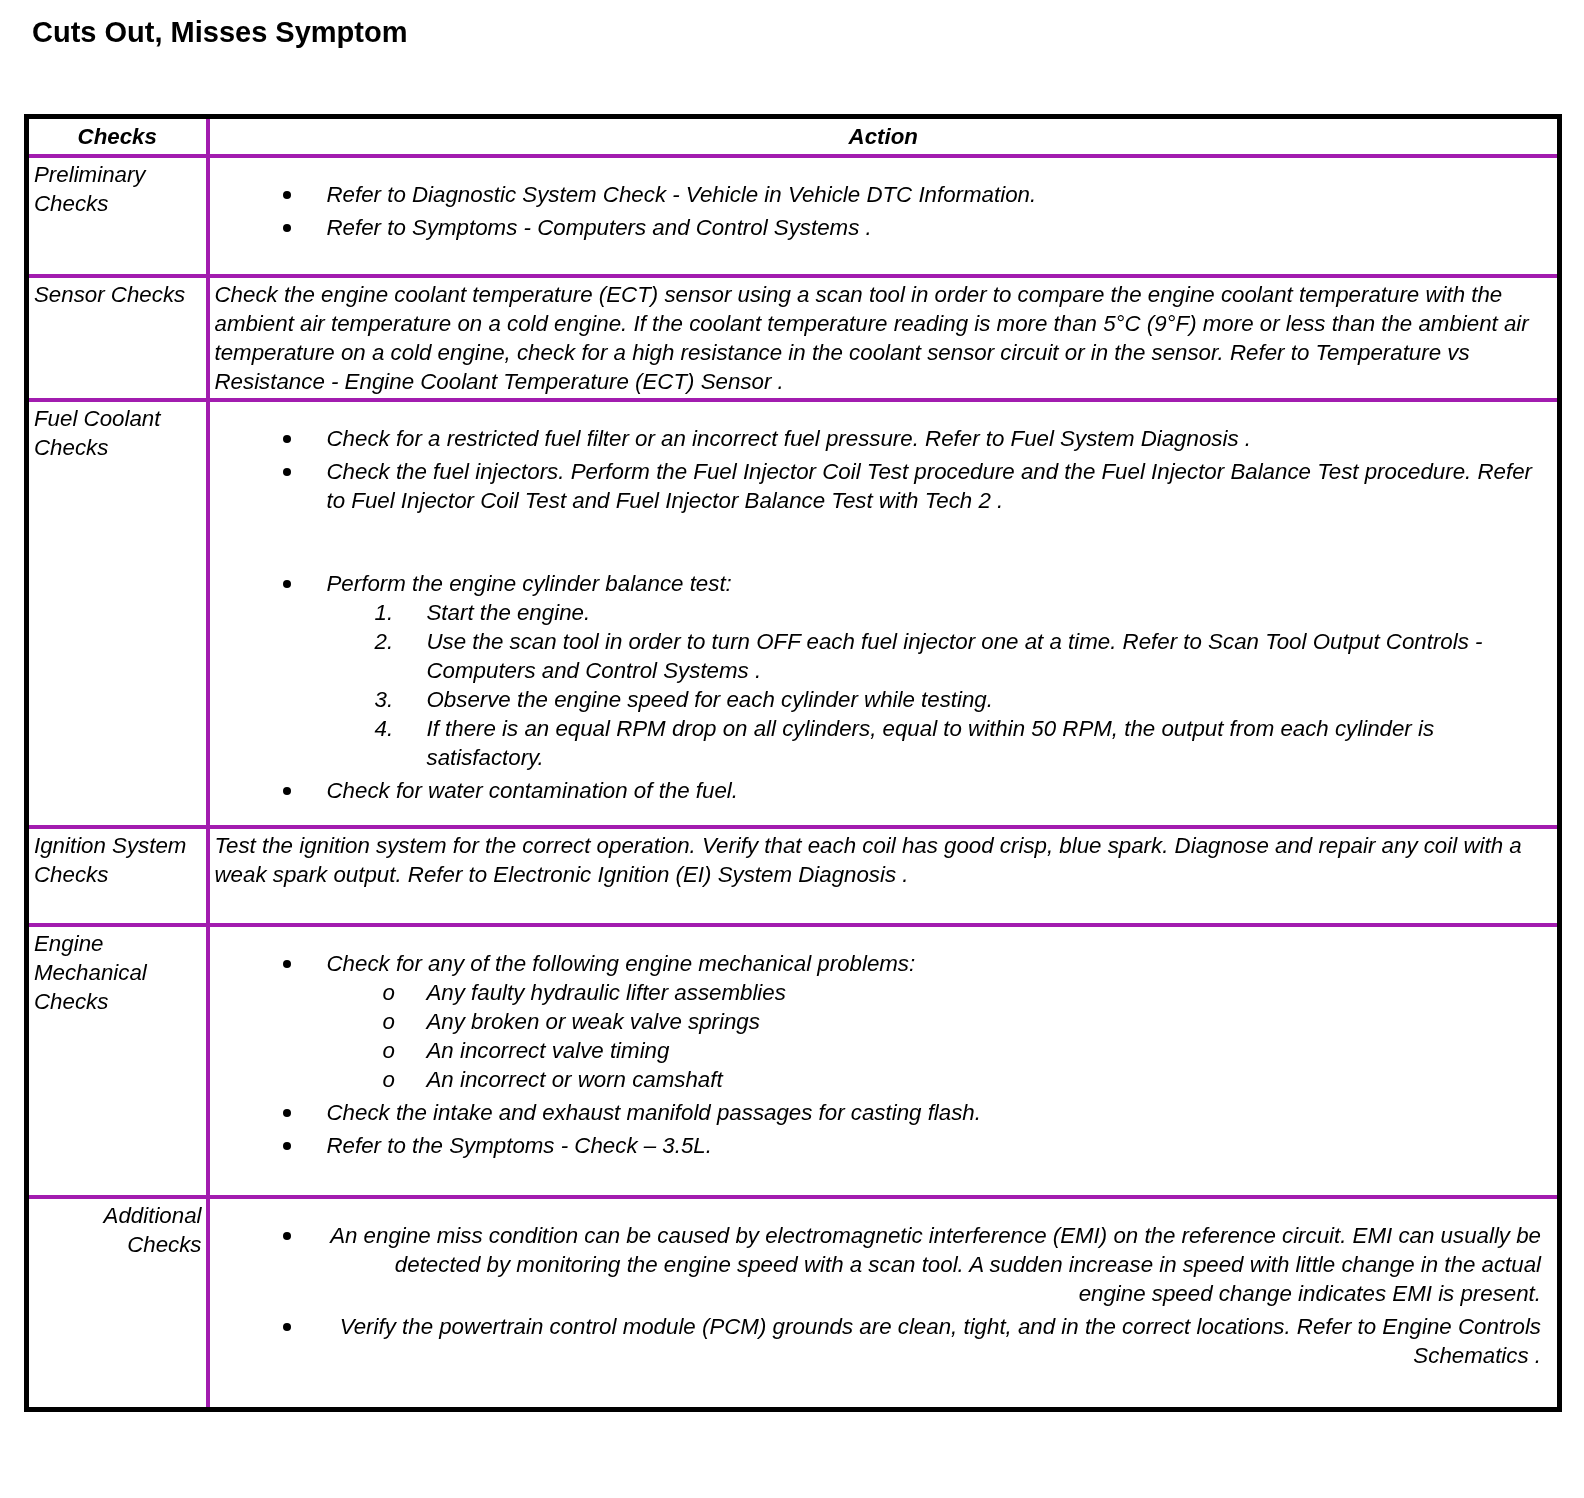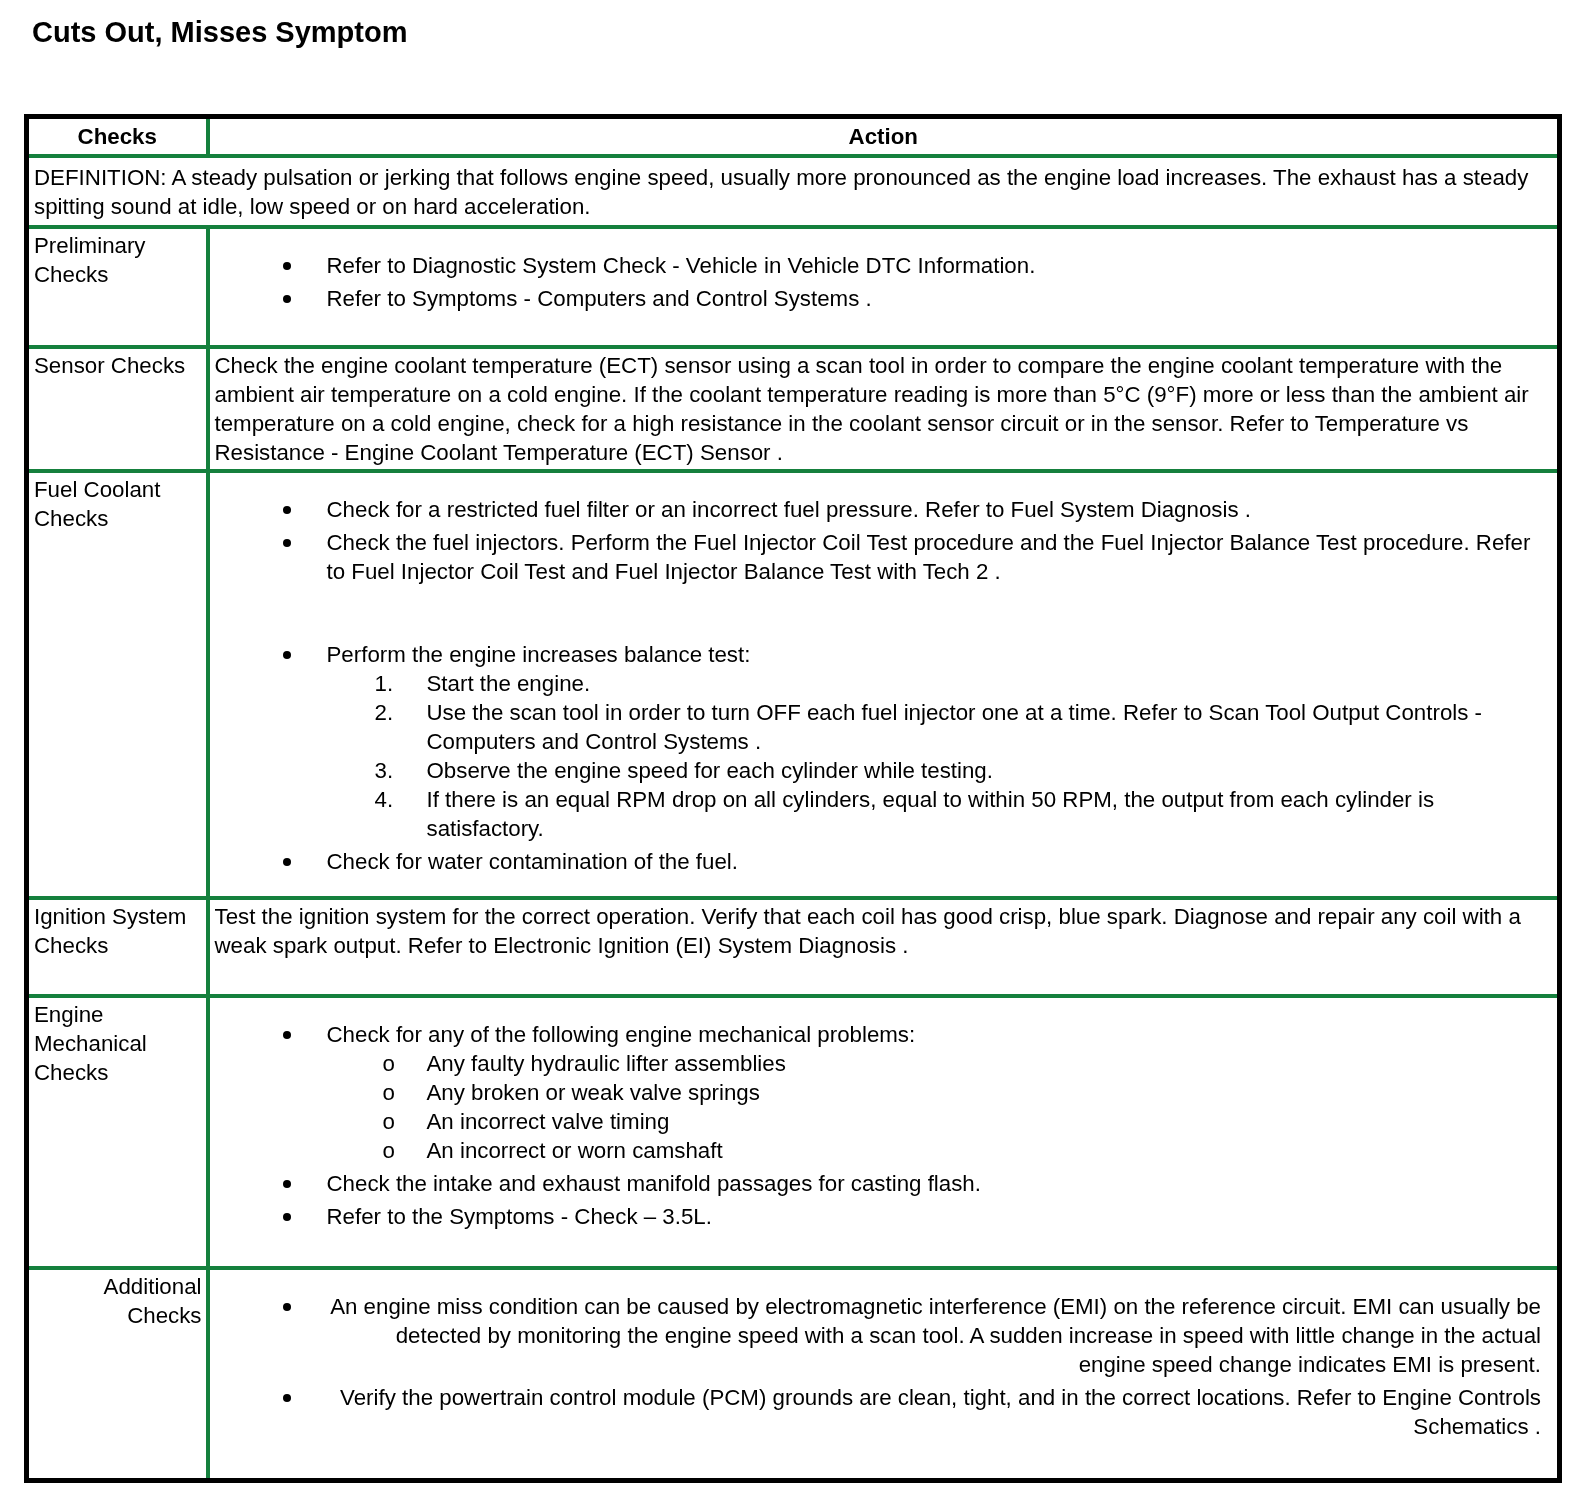--- a/index.html
+++ b/index.html
@@ -13,23 +13,24 @@
   }
   table.sym {
     position: absolute; left: 24px; top: 114px;
     width: 1538px;
     border-collapse: collapse;
     border: 5px solid #000;
     table-layout: fixed;
     font-size: 22.3px; line-height: 29px;
   }
   table.sym td, table.sym th {
-    border: 4px solid #15803d;
+    border: 4px solid #a21caf;
     vertical-align: top;
     padding: 2px 4px 2px 5px;
+    font-style: italic;
   }
   col.c1 { width: 181px; }
   th { font-weight: bold; text-align: center; padding: 2px 0 !important; height: 31px; vertical-align: middle !important; }
   .def { padding: 5px 5px 4px 5px !important; }
   .lbl { padding-left: 5px; }
   ul.bul { list-style: none; margin: 12px; padding: 0; }
   ul.bul > li { position: relative; padding-left: 100px; margin-bottom: 4px; }
   ul.bul > li > .dot {
     position: absolute; left: 56px; top: 11px; width: 8px; height: 8px;
     background: #000; border-radius: 50%;
@@ -54,23 +55,20 @@
 <table class="sym">
   <colgroup>
       <col class="c1">
       <col>
     </colgroup>
   <tbody>
       <tr>
     <th>Checks</th>
     <th>Action</th>
   </tr>
-  <tr>
-    <td colspan="2" class="def">DEFINITION: A steady pulsation or jerking that follows engine speed, usually more pronounced as the engine load increases. The exhaust has a steady spitting sound at idle, low speed or on hard acceleration.</td>
-  </tr>
 
   <tr class="r-prelim">
     <td class="lbl">Preliminary Checks</td>
     <td class="pt-bul">
       <ul class="bul">
         <li><span class="dot"></span><span>Refer to Diagnostic System Check - Vehicle in Vehicle DTC Information.</span></li>
         <li><span class="dot"></span><span>Refer to Symptoms - Computers and Control Systems .</span></li>
       </ul>
     </td>
   </tr>
@@ -82,21 +80,21 @@
 
   <tr class="r-fuel">
     <td class="lbl">Fuel Coolant Checks</td>
     <td class="pt-bul">
       <ul class="bul">
         <li><span class="dot"></span><span>Check for a restricted fuel filter or an incorrect fuel pressure. Refer to Fuel System Diagnosis .</span></li>
         <li><span class="dot"></span><span>Check the fuel injectors. Perform the Fuel Injector Coil Test procedure and the Fuel Injector Balance Test procedure. Refer to Fuel Injector Coil Test and Fuel Injector Balance Test with Tech 2 .</span></li>
       </ul>
       <div class="spacer"></div>
       <ul class="bul">
-        <li><span class="dot"></span><span>Perform the engine increases balance test:</span>
+        <li><span class="dot"></span><span>Perform the engine cylinder balance test:</span>
           <ol class="num">
             <li><span class="n">1.</span><span>Start the engine.</span></li>
             <li><span class="n">2.</span><span>Use the scan tool in order to turn OFF each fuel injector one at a time. Refer to Scan Tool Output Controls - Computers and Control Systems .</span></li>
             <li><span class="n">3.</span><span>Observe the engine speed for each cylinder while testing.</span></li>
             <li><span class="n">4.</span><span>If there is an equal RPM drop on all cylinders, equal to within 50 RPM, the output from each cylinder is satisfactory.</span></li>
           </ol>
         </li>
         <li><span class="dot"></span><span>Check for water contamination of the fuel.</span></li>
       </ul>
     </td>

